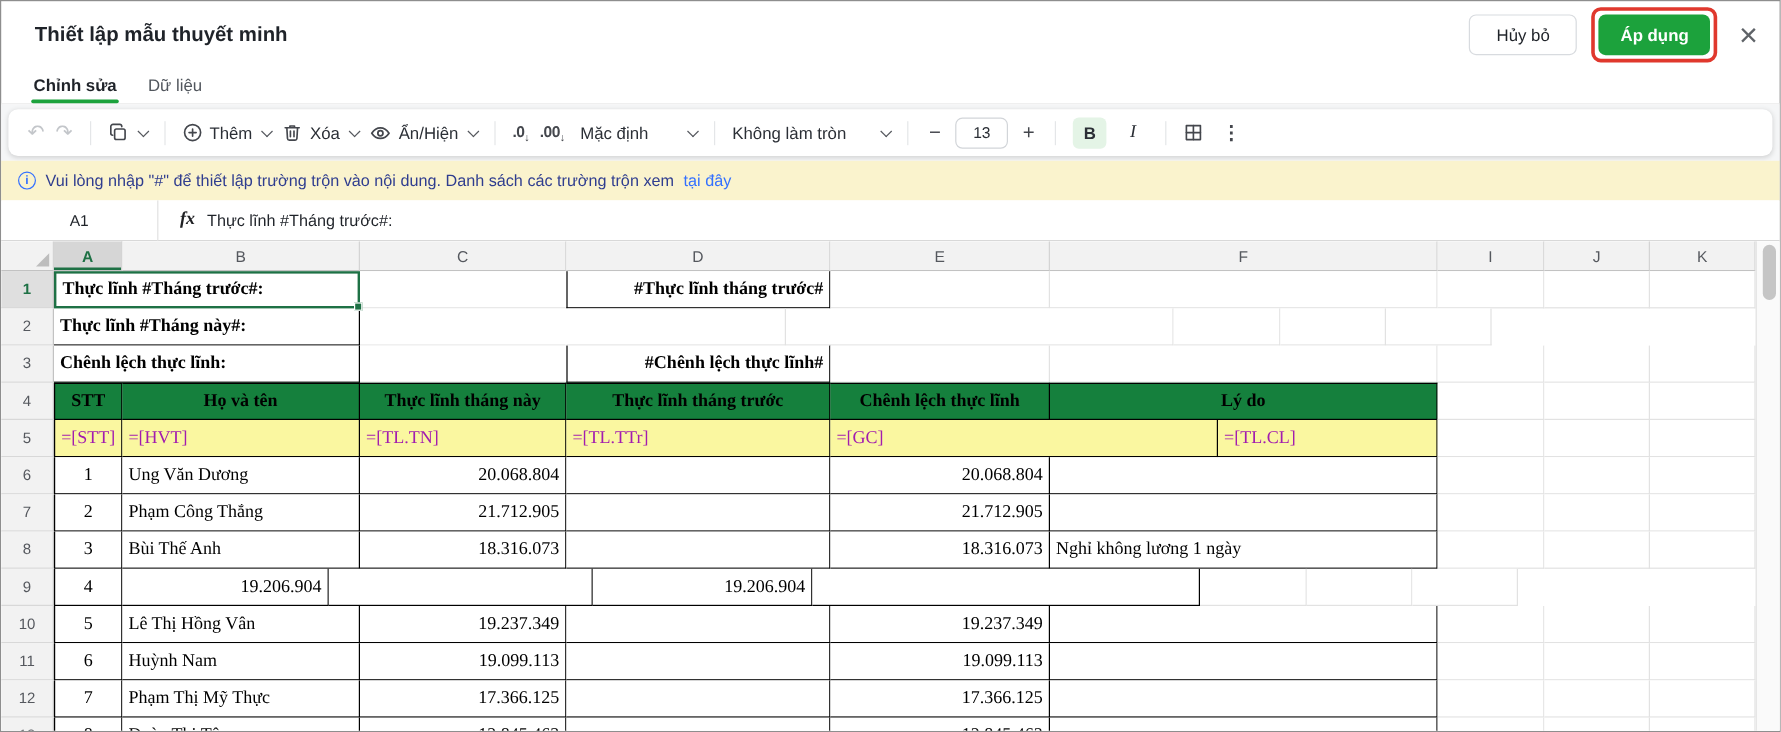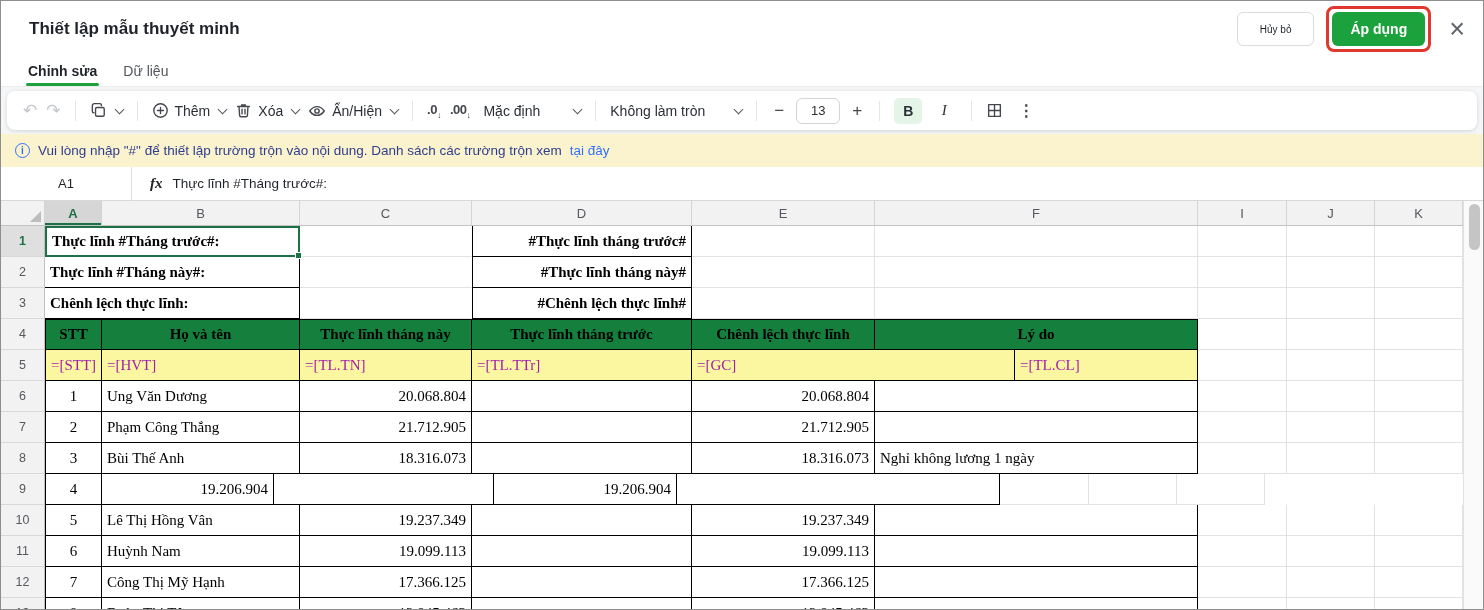--- a/index.html
+++ b/index.html
@@ -5,21 +5,21 @@
   *{margin:0;padding:0;box-sizing:border-box}
   html,body{width:1484px;height:610px;overflow:hidden;background:#fff;
     font-family:"Liberation Sans",sans-serif;}
   .app{width:1484px;height:610px;border:1px solid #8e8e8e;display:flex;flex-direction:column;background:#fff}
 
   
   .hdr{height:54px;display:flex;align-items:center;padding:2px 18px 0 28px;flex:none}
   .title{font-size:17px;font-weight:bold;color:#1f2329}
   .hdr-right{margin-left:auto;display:flex;align-items:center;gap:12px}
   .btn-cancel{height:34px;padding:0 22px;border:1px solid #d8dbdf;border-radius:6px;background:#fff;
-    font-size:10px;color:#1f2329;font-family:inherit;cursor:pointer}
+    font-size:14px;color:#1f2329;font-family:inherit;cursor:pointer}
   .apply-wrap{border:3px solid #e0382d;border-radius:8px;padding:3px;display:flex}
   .btn-apply{height:34px;padding:0 18px;border:none;border-radius:6px;background:#1ca23c;color:#fff;
     font-weight:bold;font-size:14px;font-family:inherit;cursor:pointer}
   .close{font-size:27px;color:#5f6368;line-height:1;margin-left:6px;cursor:pointer}
 
   
   .tabs{height:32px;display:flex;gap:26px;padding:0 27px;border-bottom:1px solid #ececec;flex:none}
   .tab{font-size:14px;color:#51565d;display:flex;align-items:center;position:relative;cursor:pointer}
   .tab.active{color:#1f2329;font-weight:bold}
   .tab.active::after{content:"";position:absolute;left:-2px;right:-2px;bottom:0;height:3px;background:#1ca23c;border-radius:2px}
@@ -241,21 +241,20 @@
         <div class="c w-f"></div>
         <div class="c w-i"></div>
         <div class="c w-j"></div>
         <div class="c w-k"></div>
       </div>
 
       <div class="row">
         <div class="rn">2</div>
         <div class="c w-ab bold br bb">Thực lĩnh #Tháng này#:</div>
         <div class="c w-c nr"></div>
-        <div class="c w-d bold num bl br bb">#Thực lĩnh tháng này#</div>
         <div class="c w-e"></div>
         <div class="c w-f"></div>
         <div class="c w-i"></div>
         <div class="c w-j"></div>
         <div class="c w-k"></div>
       </div>
 
       <div class="row">
         <div class="rn">3</div>
         <div class="c w-ab bold br bb">Chênh lệch thực lĩnh:</div>
@@ -367,21 +366,21 @@
         <div class="c w-e num br bb">19.099.113</div>
         <div class="c w-f br bb"></div>
         <div class="c w-i"></div>
         <div class="c w-j"></div>
         <div class="c w-k"></div>
       </div>
 
       <div class="row">
         <div class="rn">12</div>
         <div class="c w-a ctr bl br bb">7</div>
-        <div class="c w-b br bb">Công Thị Mỹ Hạnh</div>
+        <div class="c w-b br bb">Phạm Thị Mỹ Thực</div>
         <div class="c w-c num br bb">17.366.125</div>
         <div class="c w-d br bb"></div>
         <div class="c w-e num br bb">17.366.125</div>
         <div class="c w-f br bb"></div>
         <div class="c w-i"></div>
         <div class="c w-j"></div>
         <div class="c w-k"></div>
       </div>
 
       <div class="partial">

